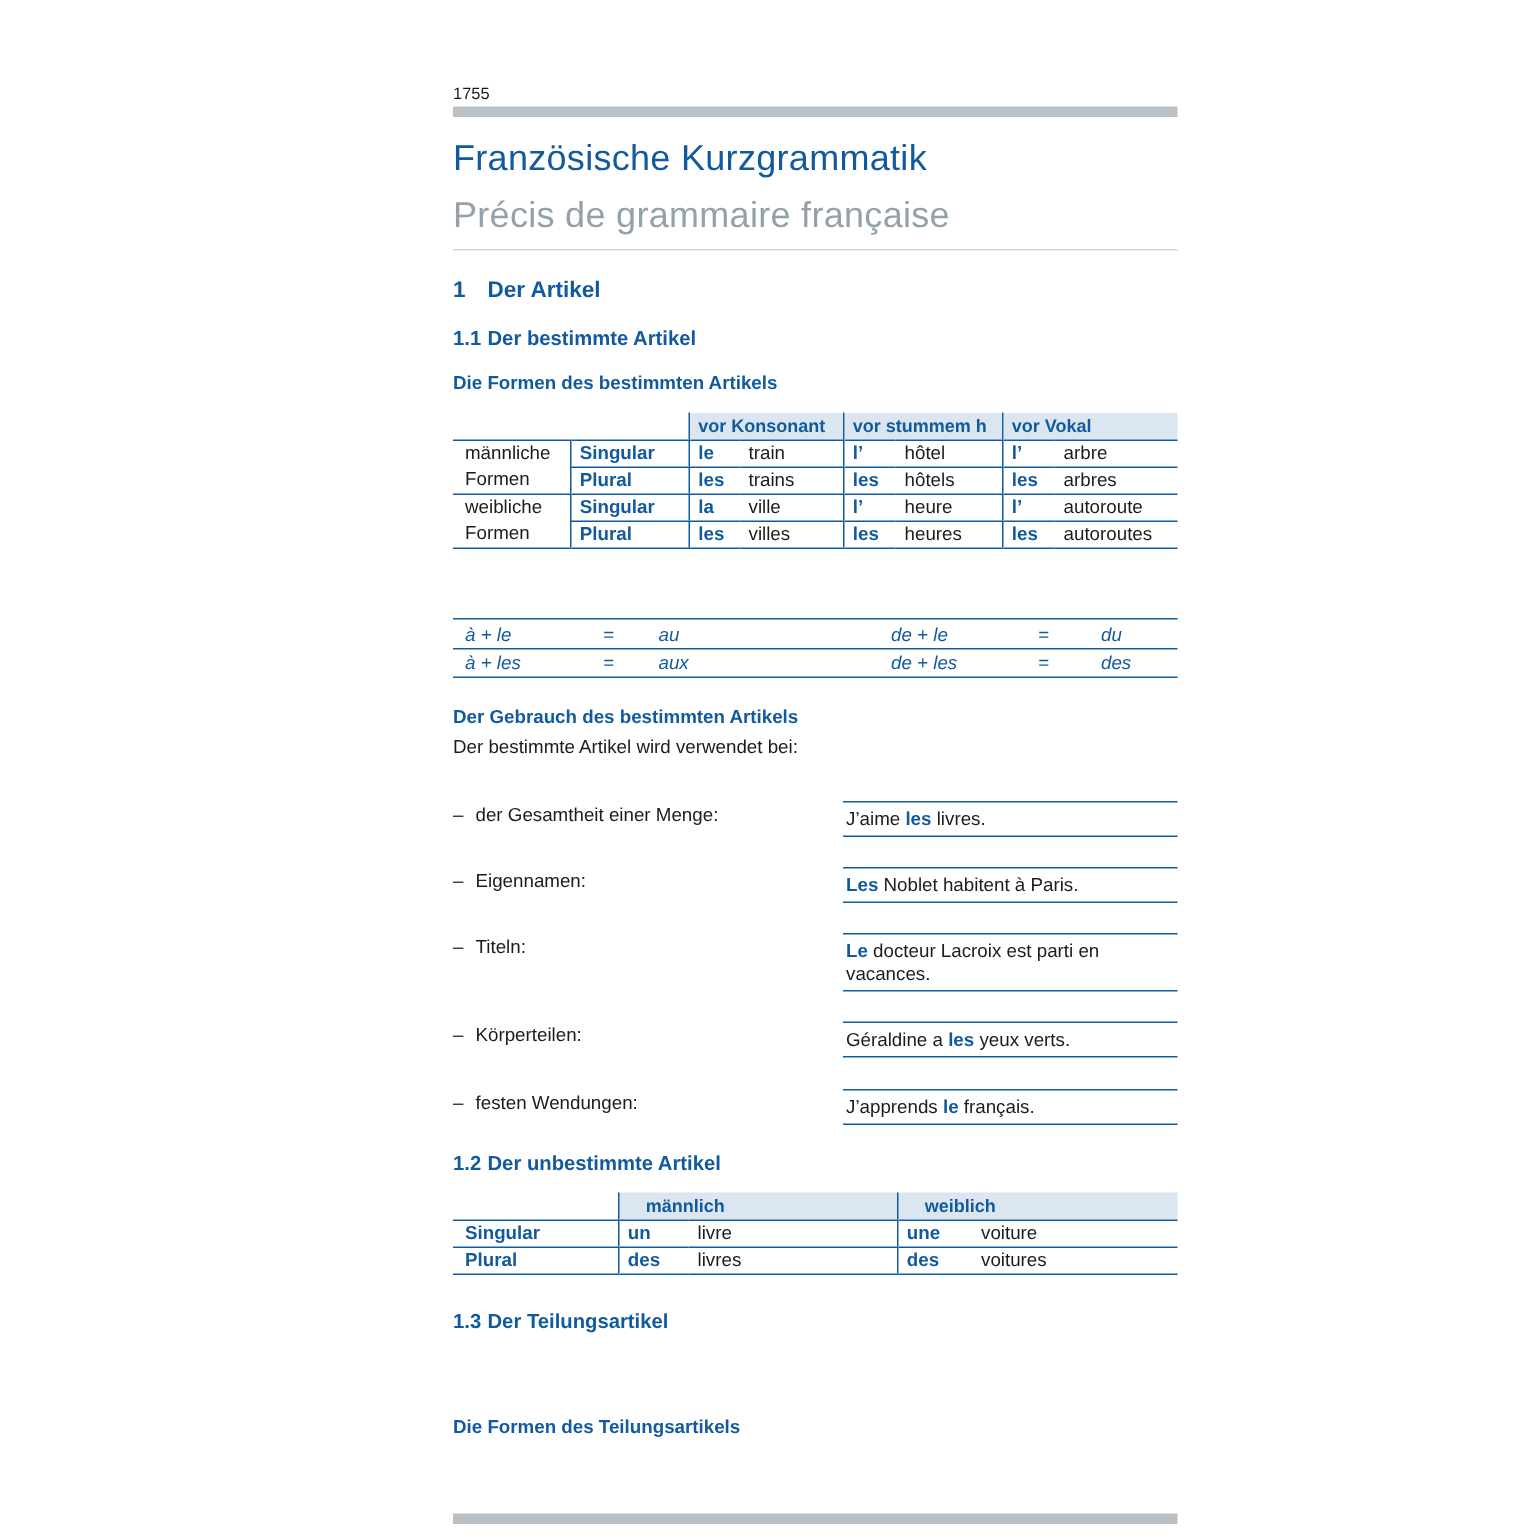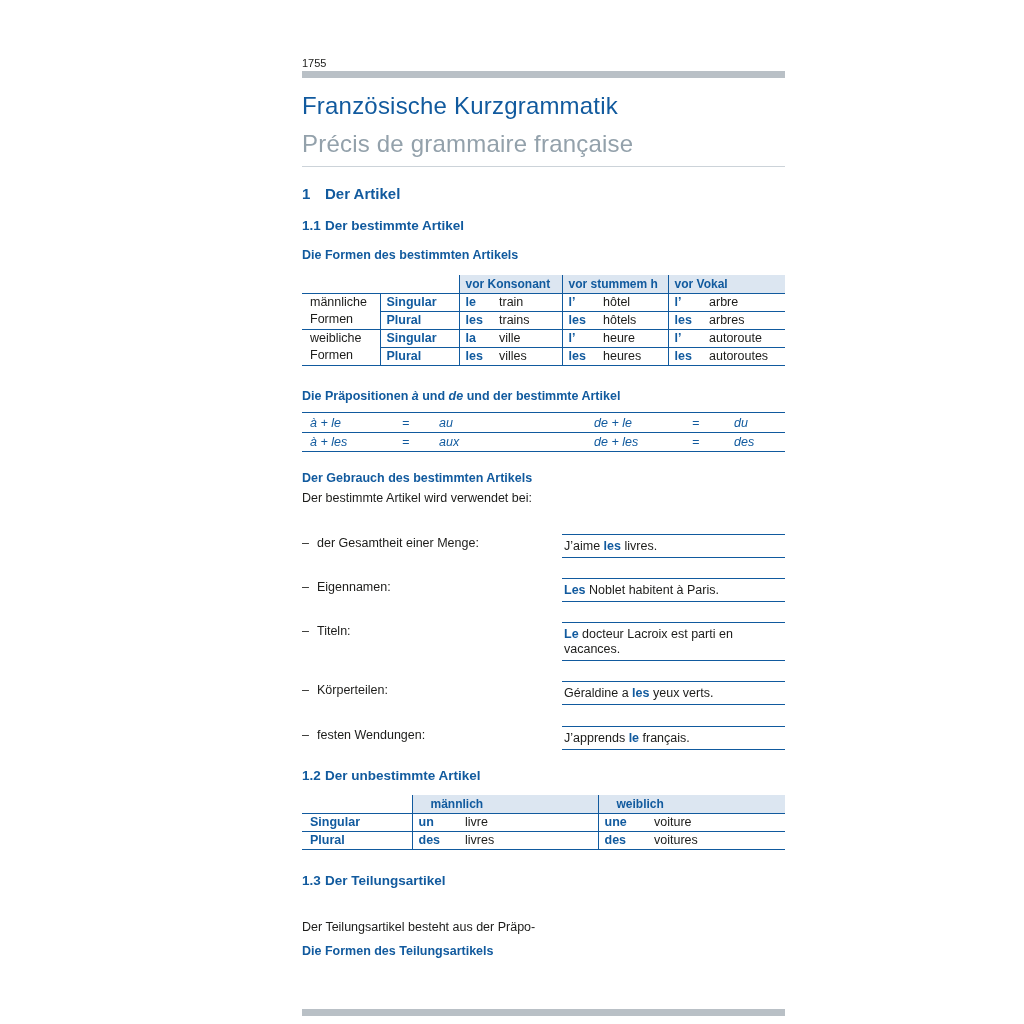--- a/index.html
+++ b/index.html
@@ -152,21 +152,20 @@
           <col style="width:79px">
           <col style="width:34px">
           <col style="width:69px">
           <col style="width:35px">
           <col style="width:71px">
           <col style="width:35px">
           <col style="width:82px">
         </colgroup>
     </table>
 
-    <div class="abs h3 h3-prep"><span>Die Präpositionen </span><span class="it">à</span><span> und </span><span class="it">de</span><span> und der bestimmte Artikel</span></div>
 
     <div class="abs prep-table">
       <div class="prep-row">
         <span class="p1">à + le</span>
         <span class="p2">=</span>
         <span class="p3">au</span>
         <span class="p4">de + le</span>
         <span class="p5">=</span>
         <span class="p6">du</span>
       </div>
@@ -235,19 +234,18 @@
           <col style="width:50px">
           <col style="width:137px">
         </colgroup>
     </table>
 
     <div class="abs h2 h2-13"><span class="hnum">1.3</span><span>Der Teilungsartikel</span></div>
 
     <div class="abs h3 h3-part">Die Formen des Teilungsartikels</div>
 
     <div class="abs part-text">
-      <div><span>Der Teilungsartikel besteht aus der Präpo-</span></div>
     </div>
 
     <div class="abs bar bar-bottom"></div>
 
   </div>
 </div>
 
 </body></html>

